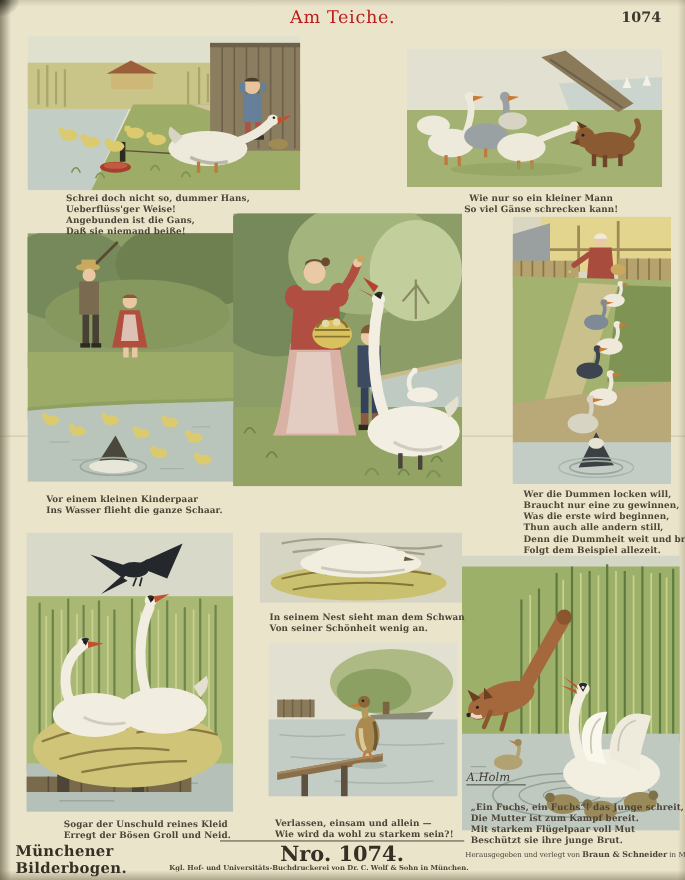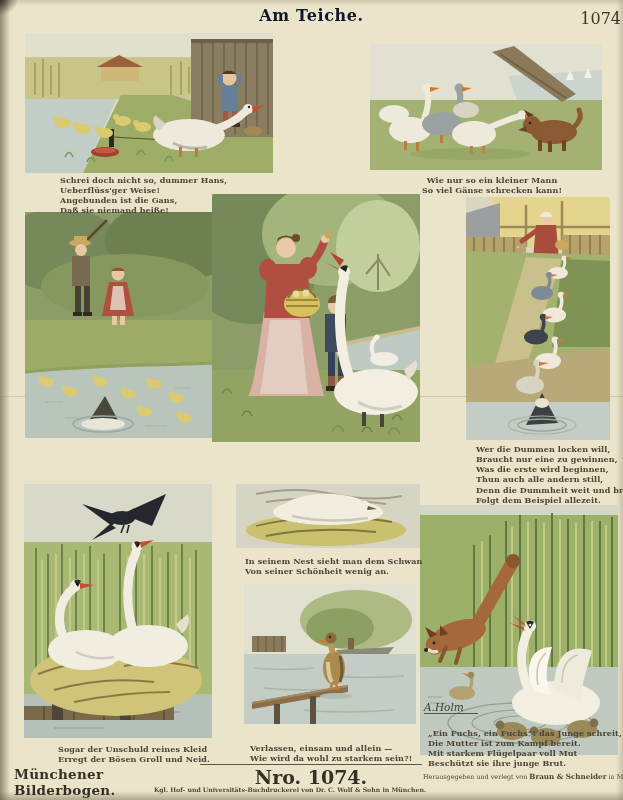--- a/index.html
+++ b/index.html
@@ -12,22 +12,22 @@
   .edge-bottom{left:0;bottom:0;width:100%;height:9px;
     background:linear-gradient(0deg,rgba(95,83,53,.42),rgba(95,83,53,0))}
   .edge-top{left:0;top:0;width:100%;height:6px;
     background:linear-gradient(180deg,rgba(95,83,53,.18),rgba(95,83,53,0))}
   .edge-right{right:0;top:0;width:7px;height:100%;
     background:linear-gradient(270deg,rgba(95,83,53,.22),rgba(95,83,53,0))}
   .corner-spot{left:0;top:0;width:18px;height:15px;
     background:radial-gradient(ellipse at 0 0,rgba(38,36,26,.85),rgba(38,36,26,0) 72%)}
   .fold{position:absolute;left:0;top:396px;width:100%;height:1px;background:rgba(108,96,68,.22)}
   .title{position:absolute;top:6px;left:0;width:100%;text-align:center;
-         font-size:16px;font-weight:bold;letter-spacing:.6px;color:#0f172a}
-  .pageno{position:absolute;top:9px;right:2px;font-size:16px;font-weight:normal;color:#3c362b}
+         font-size:16px;font-weight:normal;letter-spacing:.6px;color:#b91c1c}
+  .pageno{position:absolute;top:9px;right:22px;font-size:13px;font-weight:bold;color:#3c362b}
   .panel{position:absolute}
   .panel svg{display:block;width:100%;height:100%}
   .caption{position:absolute;font-size:8px;line-height:1.27;font-weight:bold;
            color:#4c4436;letter-spacing:.1px;white-space:nowrap}
   .caption.center{text-align:center}
   .sig{position:absolute;left:424px;top:701px;font-style:italic;font-size:10.5px;
        color:#3e3d35;border-bottom:1px solid #55544a;padding-right:14px}
   .f-series{position:absolute;left:14px;top:766px;width:170px;text-align:left}
   .f-series-title{font-size:13.5px;font-weight:bold;letter-spacing:.3px;color:#352f25}
   .f-center{position:absolute;left:200px;top:764px;width:222px;text-align:center}
@@ -512,20 +512,24 @@
   <div class="caption" style="left:60px;top:175px">
     <div>Schrei doch nicht so, dummer Hans,</div>
       <div>Ueberflüss'ger Weise!</div>
     <div>Angebunden ist die Gans,</div>
       <div>Daß sie niemand beiße!</div>
   </div>
   <div class="caption center" style="left:412px;top:175px;width:160px">
     <div>Wie nur so ein kleiner Mann</div>
       <div>So viel Gänse schrecken kann!</div>
   </div>
+  <div class="caption" style="left:42px;top:448px">
+    <div>Vor einem kleinen Kinderpaar</div>
+      <div>Ins Wasser flieht die ganze Schaar.</div>
+  </div>
   <div class="caption" style="left:476px;top:444px">
     <div>Wer die Dummen locken will,</div>
       <div>Braucht nur eine zu gewinnen,</div>
     <div>Was die erste wird beginnen,</div>
       <div>Thun auch alle andern still,</div>
     <div>Denn die Dummheit weit und breit</div>
       <div>Folgt dem Beispiel allezeit.</div>
   </div>
   <div class="caption" style="left:58px;top:744px">
     <div>Sogar der Unschuld reines Kleid</div>

